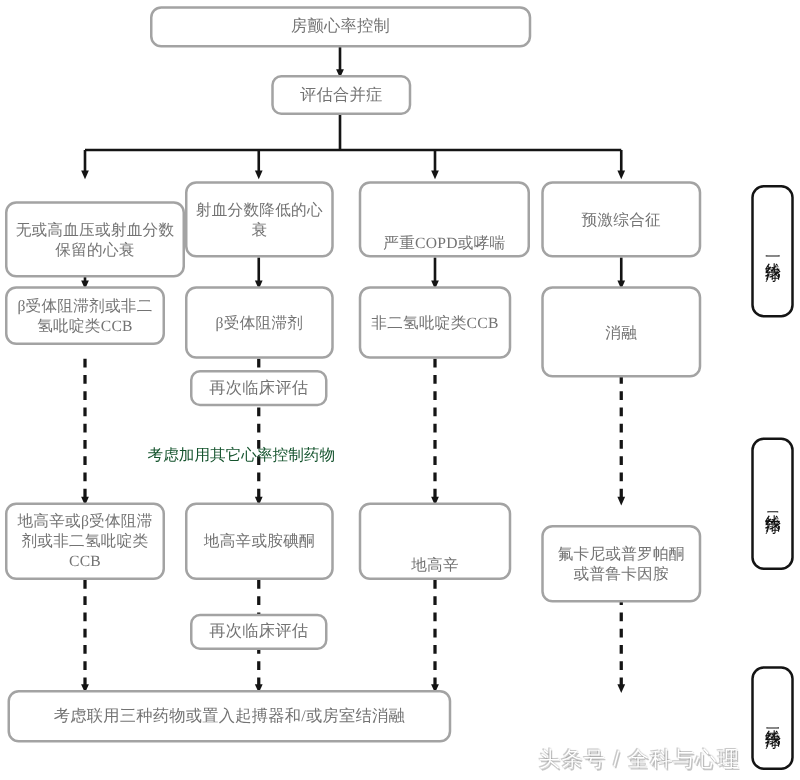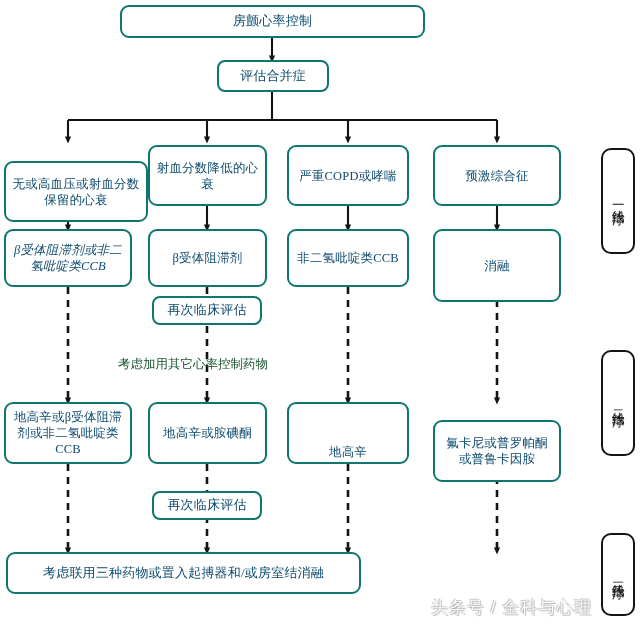--- a/index.html
+++ b/index.html
@@ -21,30 +21,30 @@
   #connectors{
     position:absolute;left:0;top:0;
     width:640px;height:624px;
     pointer-events:none;
   }
   
   .node{
     position:absolute;
     box-sizing:border-box;
     background:#ffffff;
-    border:2px solid #0f766e;
+    border:2px solid #a3a3a3;
     border-radius:9px;
     display:flex;
     align-items:center;
     justify-content:center;
     text-align:center;
     line-height:1.28;
     padding:2px 5px;
     font-size:12.5px;
-    color:#0c4a6e;
+    color:#737373;
     letter-spacing:0.2px;
     z-index:3;
   }
   .node .txt{display:block;width:100%;}
   
   .node.title-box{font-size:13px;}
   
   .node.assess{font-size:13px;border-radius:8px;}
   
   .node.final{font-size:13px;}
@@ -143,28 +143,28 @@
   <div class="node assess" style="left:217px;top:60px;width:112px;height:32px;">
     <span class="txt">评估合并症</span>
   </div>
 
   <div class="node" style="left:4px;top:145px;width:144px;height:61px;margin-top:16px;">
     <span class="txt">无或高血压或射血分数保留的心衰</span>
   </div>
   <div class="node" style="left:148px;top:145px;width:119px;height:61px;">
     <span class="txt">射血分数降低的心衰</span>
   </div>
-  <div class="node" style="left:287px;top:145px;width:122px;height:61px;">
+  <div class="node" style="left:287px;top:145px;width:137px;height:61px;align-items:flex-end;">
     <span class="txt">严重COPD或哮喘</span>
   </div>
   <div class="node" style="left:433px;top:145px;width:128px;height:61px;">
     <span class="txt">预激综合征</span>
   </div>
 
-  <div class="node" style="left:4px;top:229px;width:128px;height:58px;font-style:italic;">
+  <div class="node" style="left:4px;top:229px;width:128px;height:47px;">
     <span class="txt">β受体阻滞剂或非二氢吡啶类CCB</span>
   </div>
   <div class="node" style="left:148px;top:229px;width:119px;height:58px;">
     <span class="txt">β受体阻滞剂</span>
   </div>
   <div class="node" style="left:287px;top:229px;width:122px;height:58px;">
     <span class="txt">非二氢吡啶类CCB</span>
   </div>
   <div class="node" style="left:433px;top:229px;width:128px;height:73px;">
     <span class="txt">消融</span>

